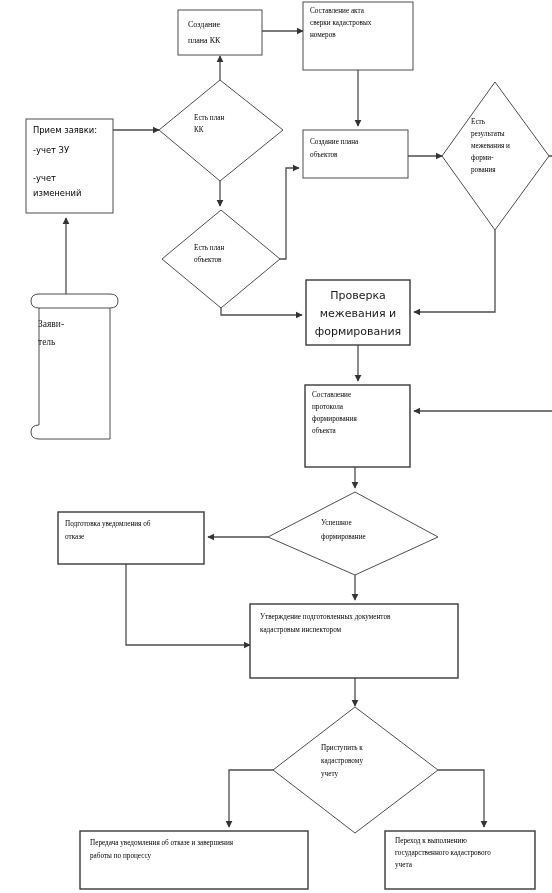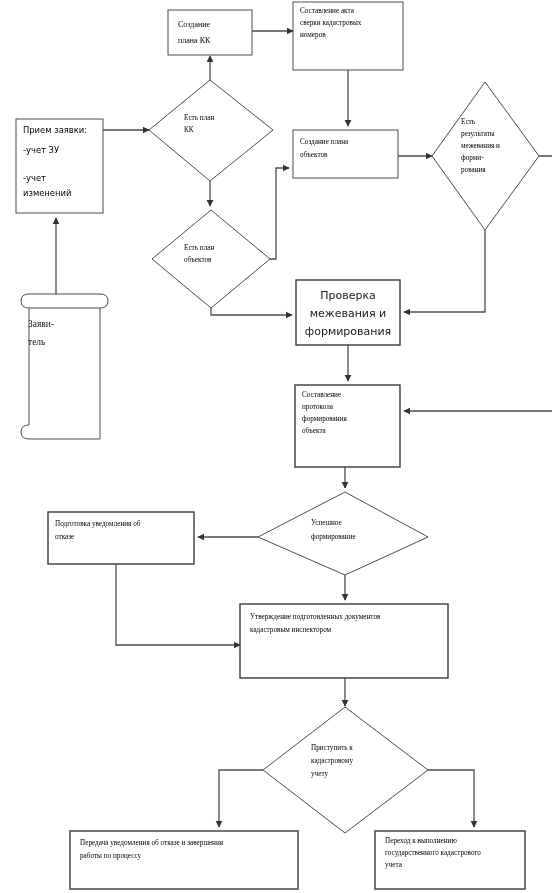--- a/index.html
+++ b/index.html
@@ -9,21 +9,21 @@
   }
   body {
     width: 552px;
     height: 893px;
     font-family: "Liberation Serif", "DejaVu Serif", serif;
     overflow: hidden;
     position: relative;
   }
   #flow-root {
     position: absolute;
-    left: 8px;
+    left: 18px;
     top: 0;
     width: 479px;
     height: 893px;
   }
   svg#flowchart {
     display: block;
     width: 552px;
     height: 893px;
     background: #ffffff;
   }

